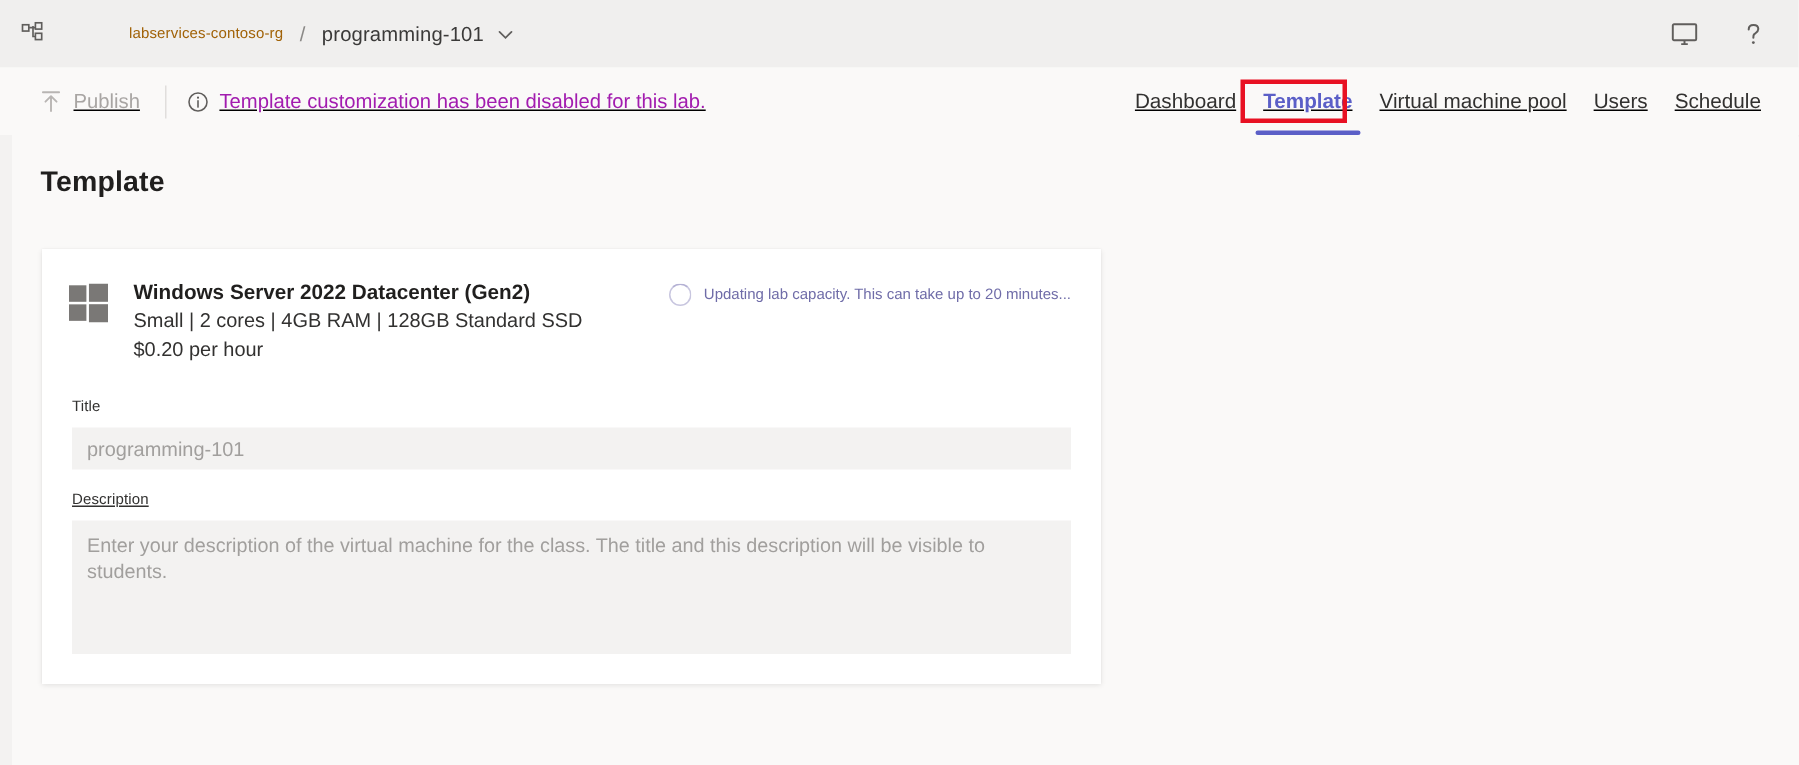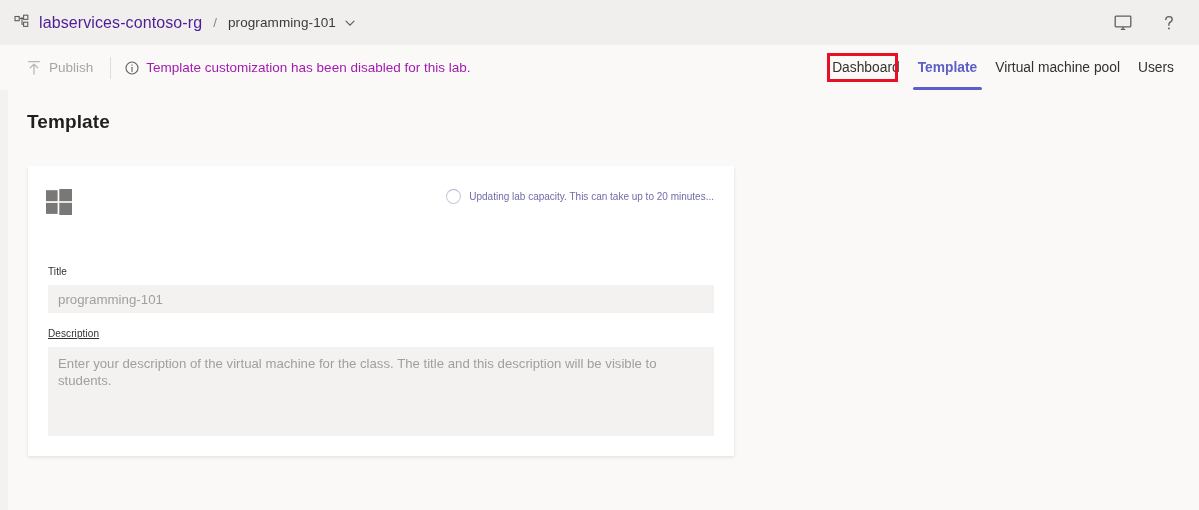--- a/index.html
+++ b/index.html
@@ -33,24 +33,25 @@
     height: 100%;
   }
   .rg-icon {
     width: 18px;
     height: 18px;
     margin-right: 7px;
     display: block;
     flex: 0 0 auto;
   }
   .crumb-link {
-    font-size: 16px;
-    color: #4c1d95;
+    font-size: 10px;
+    color: #a16207;
     letter-spacing: 0.1px;
     white-space: nowrap;
+    margin-left: 47px;
   }
   .crumb-sep {
     font-size: 13.5px;
     color: #8a8886;
     margin: 0 11px;
   }
   .crumb-current {
     font-size: 13.5px;
     color: #3b3a39;
     letter-spacing: 0.1px;
@@ -80,20 +81,21 @@
   
   .command-bar {
     position: absolute;
     left: 0; top: 45px;
     width: 1199px;
     height: 45px;
     background: #faf9f8;
     display: flex;
     align-items: center;
     box-sizing: border-box;
+    text-decoration: underline;
   }
   .cb-divider-bottom {
     position: absolute;
     left: 0; top: 89.5px;
     width: 1199px;
     height: 1px;
     background: #e6e4e2;
   }
   .publish-btn {
     display: flex;
@@ -376,20 +378,23 @@
       </div>
     <div class="tab active">
         <span>Template</span>
       </div>
     <div class="tab">
         <span>Virtual machine pool</span>
       </div>
     <div class="tab">
         <span>Users</span>
       </div>
+    <div class="tab">
+        <span>Schedule</span>
+      </div>
   </div>
 </div>
 <div class="cb-divider-bottom"></div>
 <div class="annot-box"></div>
 
 <div class="left-rail"></div>
 <div class="page-area"></div>
 
 <div class="page-title">Template</div>
 
@@ -397,20 +402,25 @@
 
   <div class="vm-header">
     <span>
       <svg class="win-logo" viewBox="0 0 26 26">
         <rect x="0" y="1.2" width="11.6" height="11.0" fill="#7a7876"></rect>
         <rect x="13.3" y="0" width="12.7" height="12.2" fill="#7a7876"></rect>
         <rect x="0" y="13.9" width="11.6" height="11.0" fill="#7a7876"></rect>
         <rect x="13.3" y="13.8" width="12.7" height="12.2" fill="#7a7876"></rect>
       </svg>
     </span>
+    <div>
+      <div class="vm-name">Windows Server 2022 Datacenter (Gen2)</div>
+      <div class="vm-specs">Small | 2 cores | 4GB RAM | 128GB Standard SSD</div>
+      <div class="vm-price">$0.20 per hour</div>
+    </div>
   </div>
 
   <div class="status-msg">
     <span class="spinner"></span>
     <span class="status-text">Updating lab capacity. This can take up to 20 minutes...</span>
   </div>
 
   <div class="field-label label-title">Title</div>
   <input class="text-input" type="text" readonly="" value="programming-101" style="">
 

